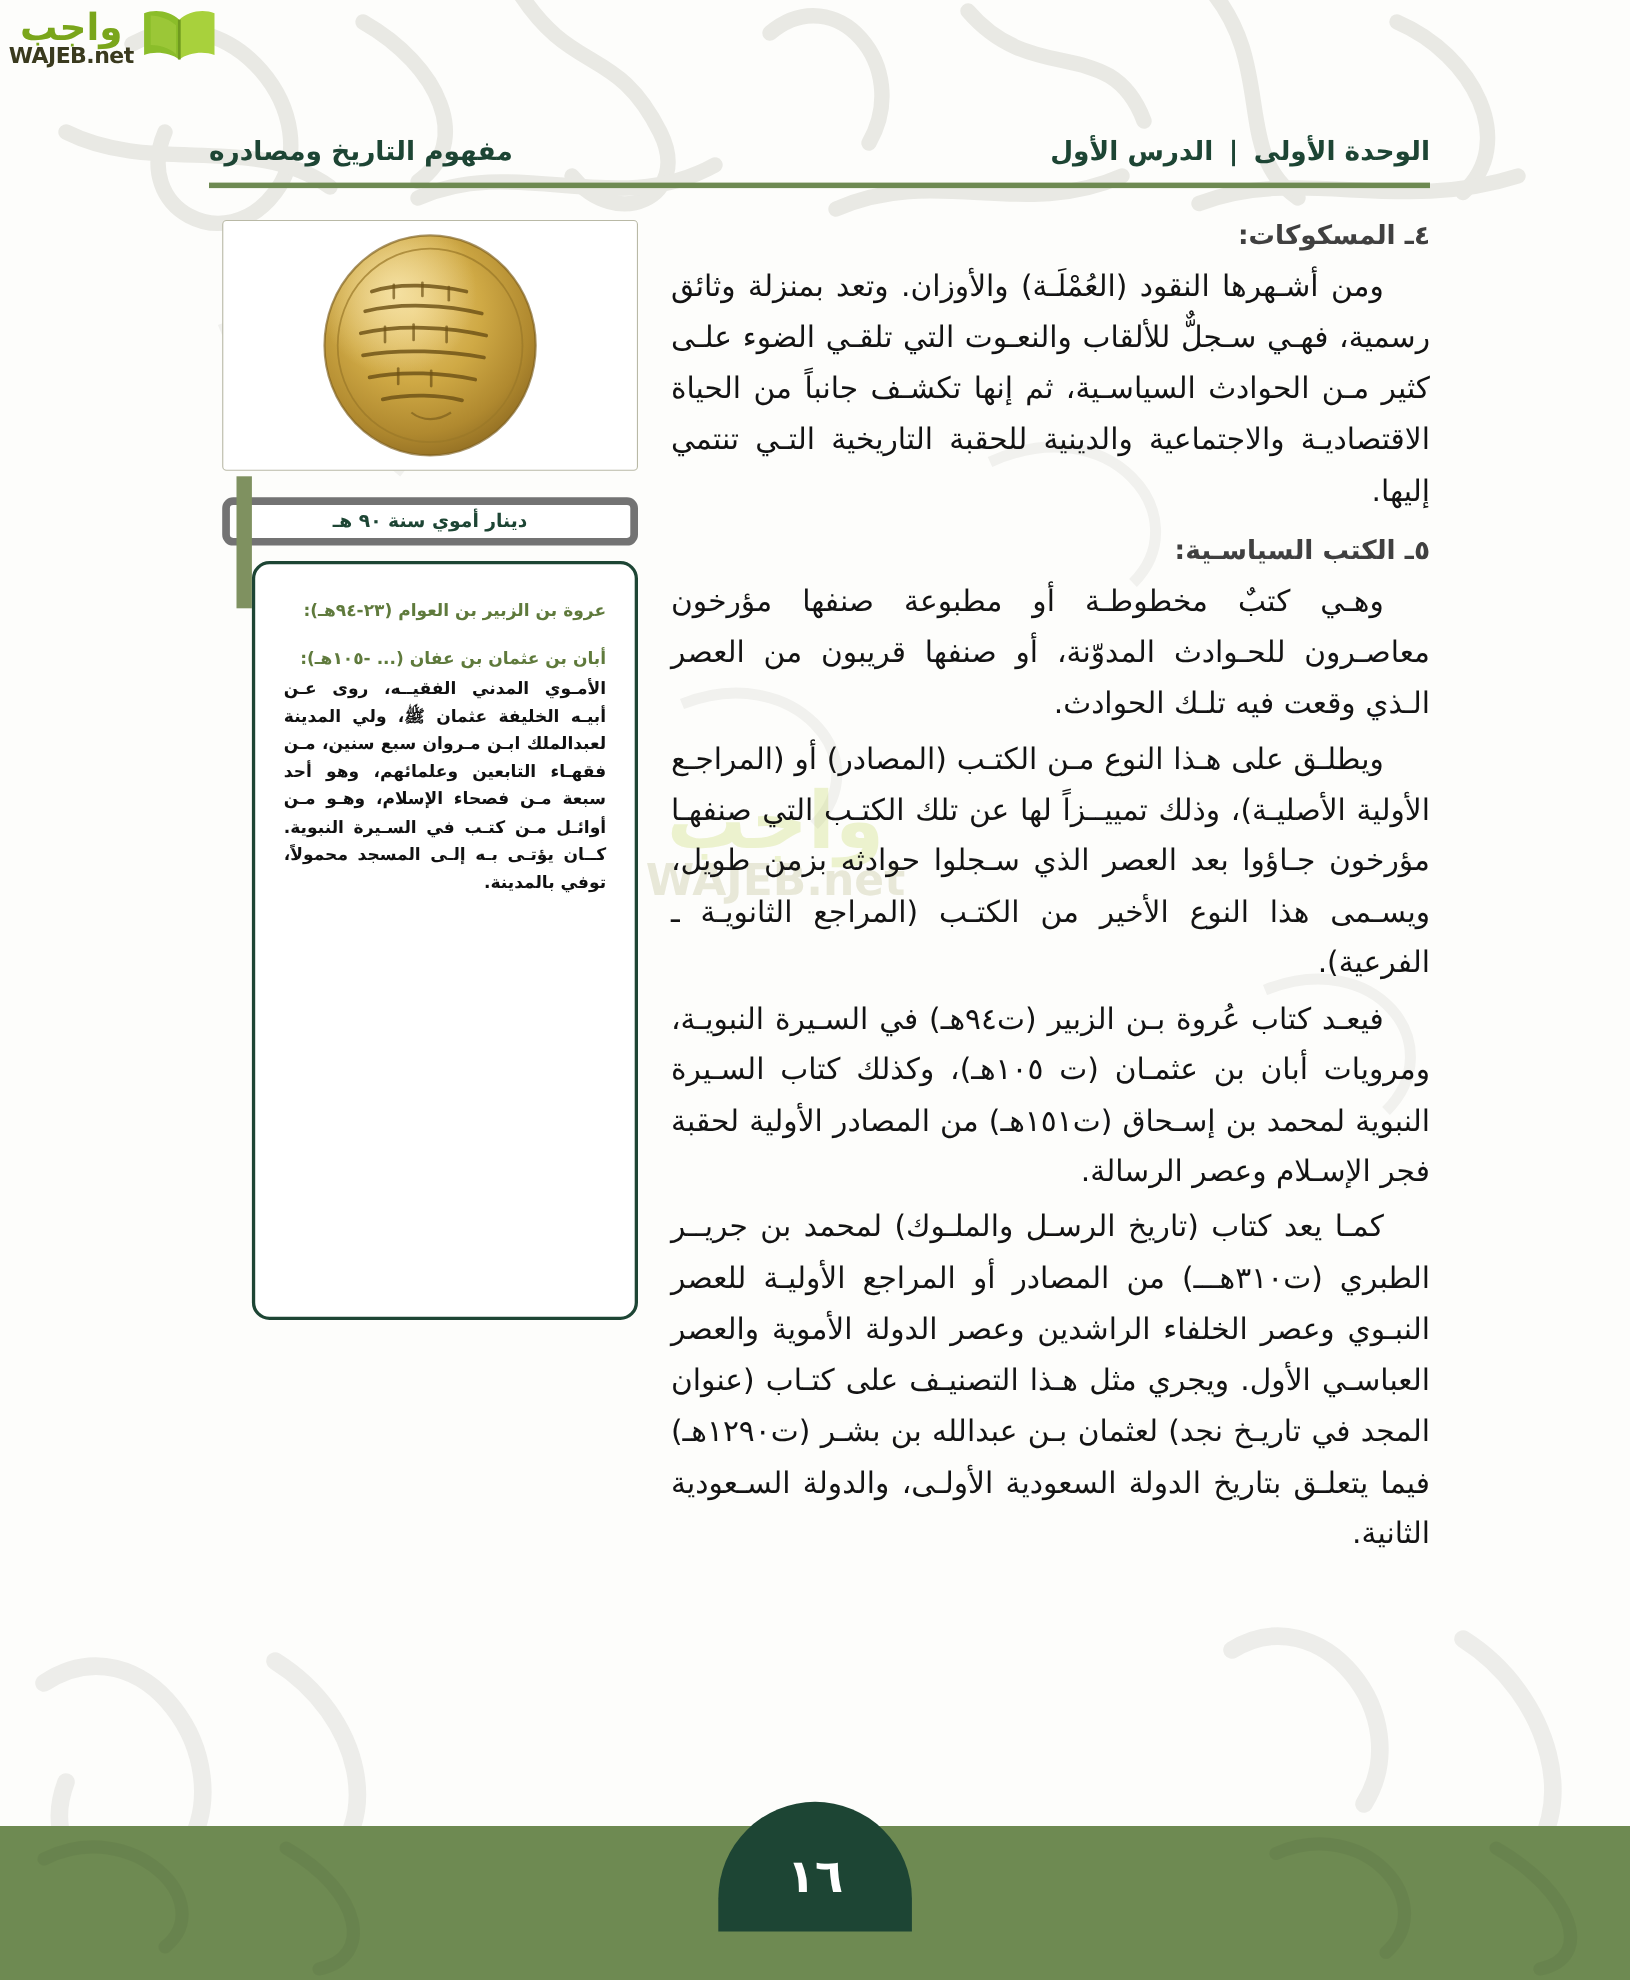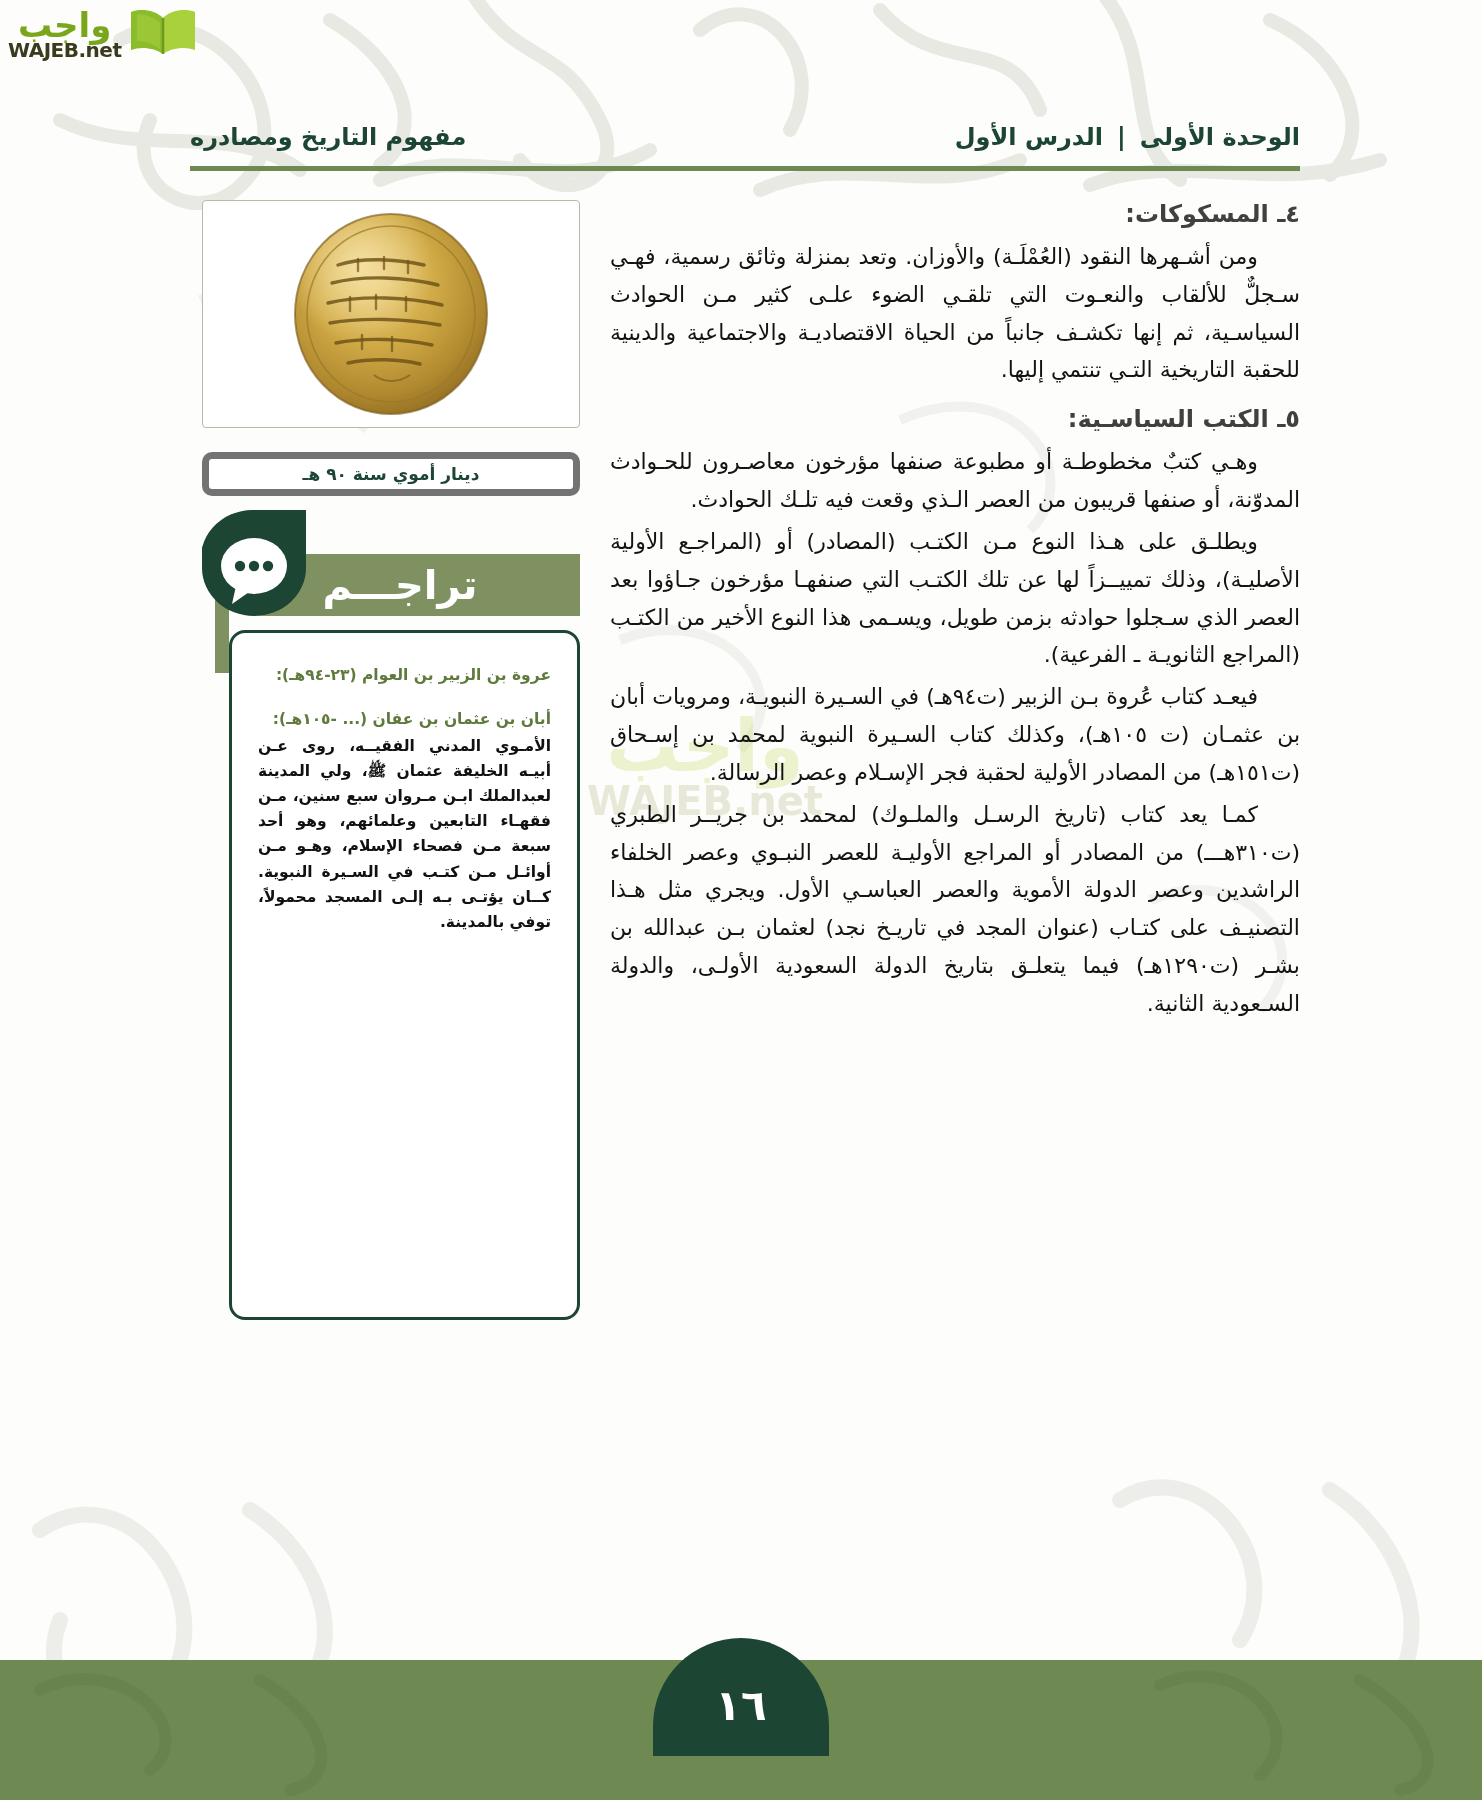--- a/index.html
+++ b/index.html
@@ -248,21 +248,21 @@
   .section-heading {
     font-size: 24px;
     font-weight: bold;
     color: #404040;
     margin-bottom: 10px;
     direction: rtl;
     text-align: right;
   }
 
   .body-par {
-    font-size: 22px;
+    font-size: 27px;
     color: #131313;
     line-height: 1.72;
     text-align: justify;
     text-align-last: right;
     text-indent: 42px;
     direction: rtl;
     margin-bottom: 4px;
   }
   .gap-after { margin-bottom: 16px; }
 
@@ -407,35 +407,20 @@
             <path d="M126 130 L 126 144"></path>
           </g>
           <g stroke="#5d450f" stroke-width="2" fill="none" opacity="0.45">
             <path d="M108 168 C 118 176, 132 176, 144 168"></path>
           </g>
         </svg>
       </div>
 
       <div class="coin-caption">دينار أموي سنة ٩٠ هـ</div>
 
-      <div class="tarajim-banner">
-        <div class="tarajim-bar">
-          <span class="tarajim-label">تراجـــم</span>
-        </div>
-        <span class="tarajim-badge">
-          <svg width="104" height="106" viewBox="0 0 104 106" xmlns="http://www.w3.org/2000/svg">
-            <path d="M52 0 H104 V58 A52 48 0 0 1 52 106 A52 48 0 0 1 0 58 A52 48 0 0 1 52 0 Z" fill="#1d4534"></path>
-            <ellipse cx="52" cy="56" rx="33" ry="28" fill="#ffffff"></ellipse>
-            <path d="M34 76 L 30 94 L 50 80 Z" fill="#ffffff"></path>
-            <circle cx="38" cy="56" r="5.2" fill="#1d4534"></circle>
-            <circle cx="52" cy="56" r="5.2" fill="#1d4534"></circle>
-            <circle cx="66" cy="56" r="5.2" fill="#1d4534"></circle>
-          </svg>
-        </span>
-      </div>
 
       <div class="bio-card">
         <div class="bio-accent"></div>
 
         <div class="bio-entry">
           <div class="bio-name">عروة بن الزبير بن العوام (٢٣-٩٤هـ):</div>
         </div>
 
         <div class="bio-entry">
           <div class="bio-name">أبان بن عثمان بن عفان (... -١٠٥هـ):</div>

